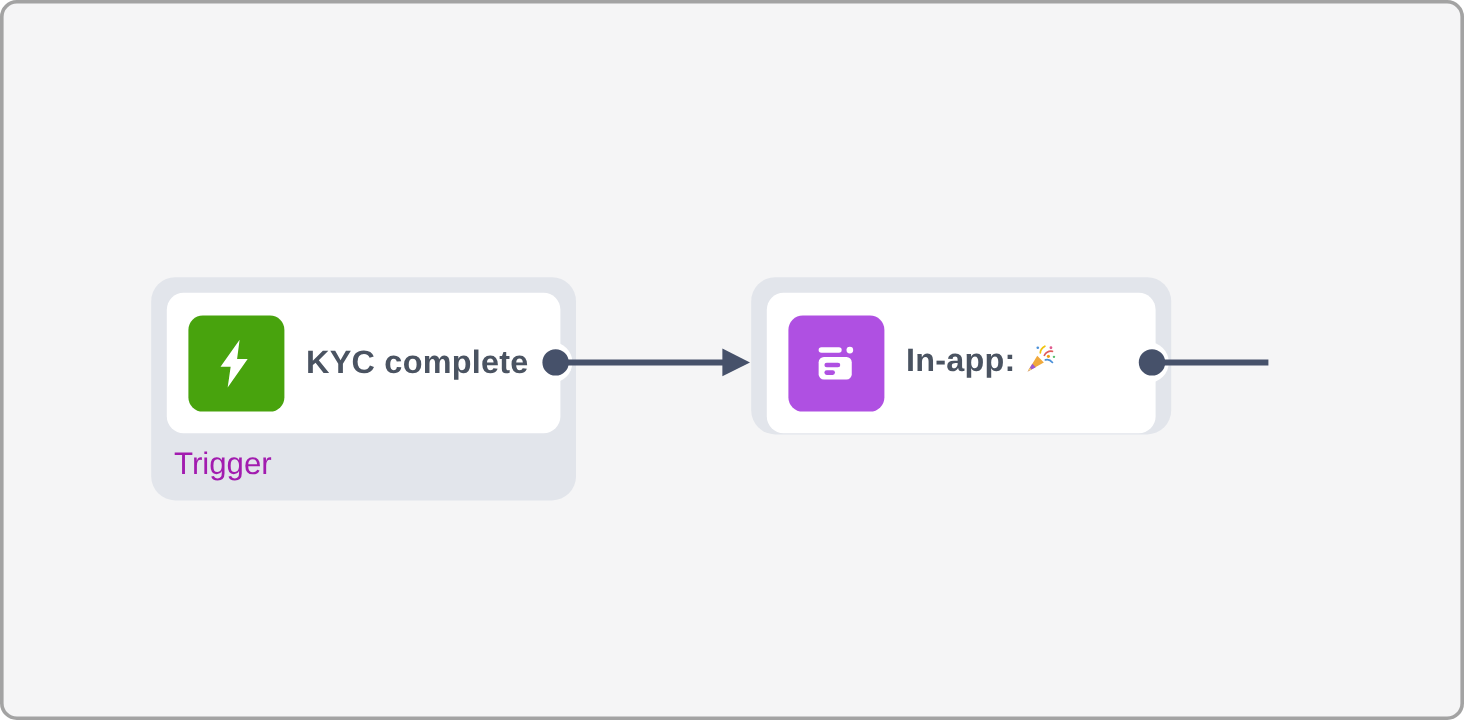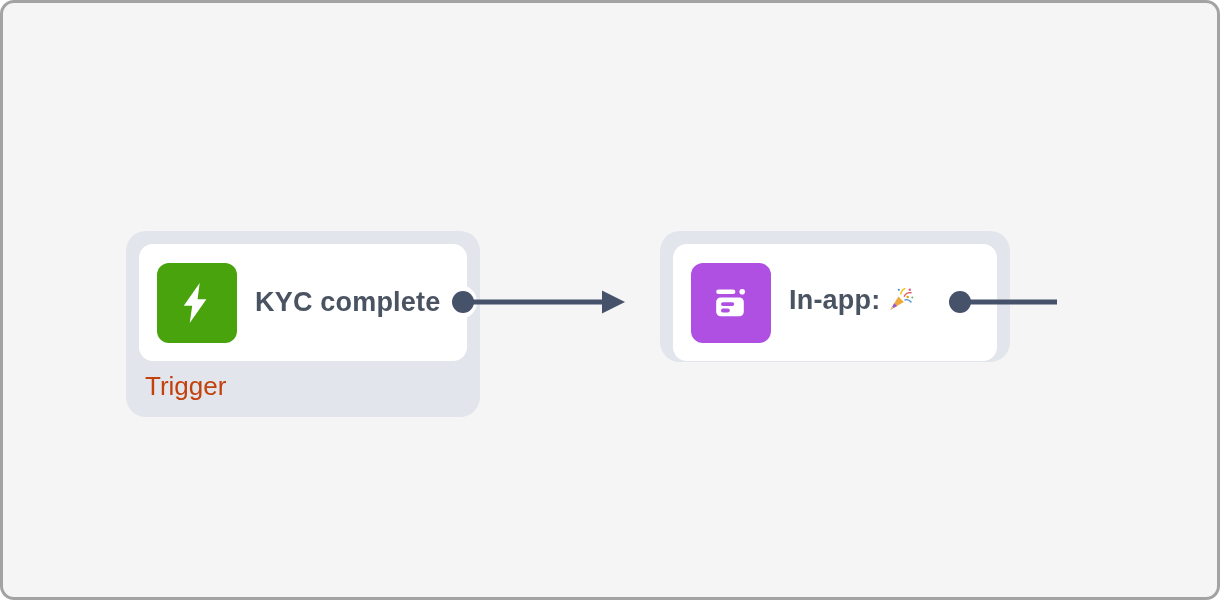--- a/index.html
+++ b/index.html
@@ -13,21 +13,21 @@
     overflow:hidden;
     font-family:"Liberation Sans", sans-serif;
   }
   .node{
     position:absolute;
     background:#e2e5eb;
     border-radius:20px;
     padding:13px;
   }
   .node-trigger{left:123px;top:228px;width:354px;height:186px;}
-  .node-inapp{left:657px;top:228px;width:350px;height:131px;}
+  .node-inapp{left:623px;top:228px;width:350px;height:131px;}
   .card{
     position:relative;
     background:#ffffff;
     border-radius:14px;
     height:117px;
     display:flex;
     align-items:center;
     gap:18px;
     padding:0 18px;
   }
@@ -42,21 +42,21 @@
     font-size:27px;
     font-weight:bold;
     color:#4a5361;
     line-height:31px;
     letter-spacing:.2px;
     white-space:nowrap;
   }
   .badge{
     margin:11px 0 0 6px;
     font-size:26px;
-    color:#c2410c;
+    color:#a21caf;
     line-height:28px;
   }
   .emoji{
     display:inline-block;
     vertical-align:-4px;
     margin-left:7px;
   }
   .overlay{
     position:absolute;inset:0;
     pointer-events:none;

